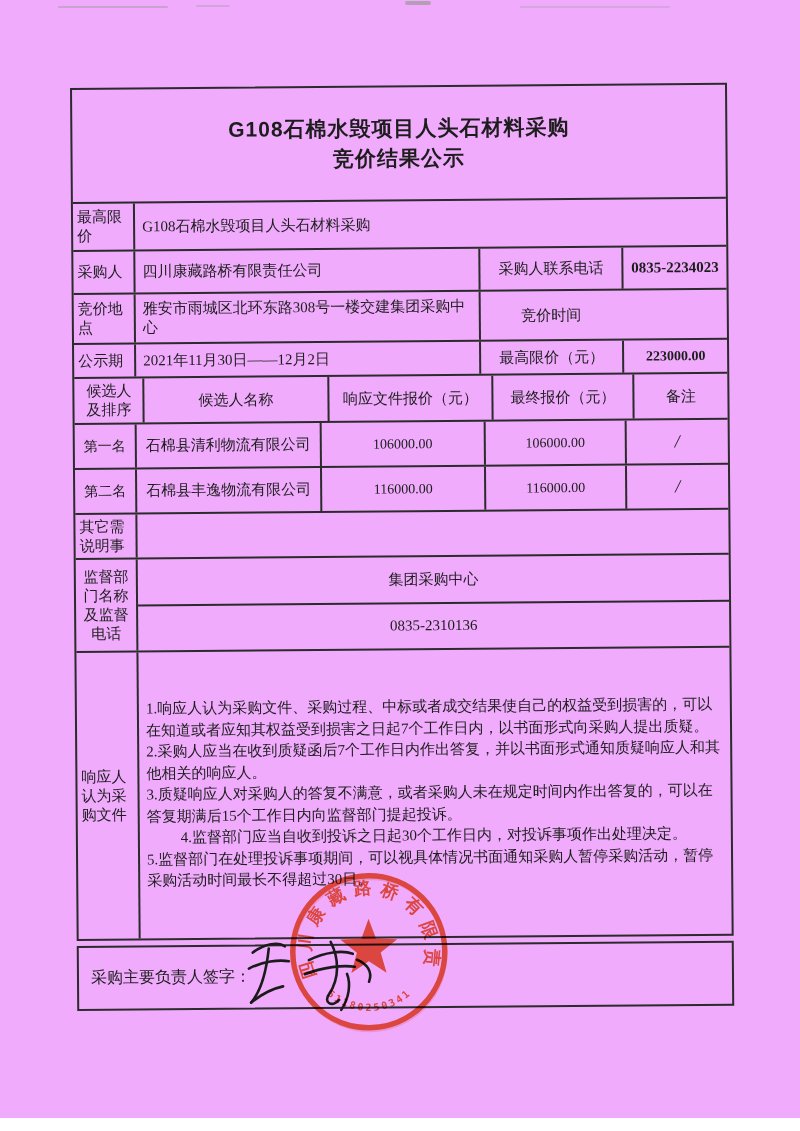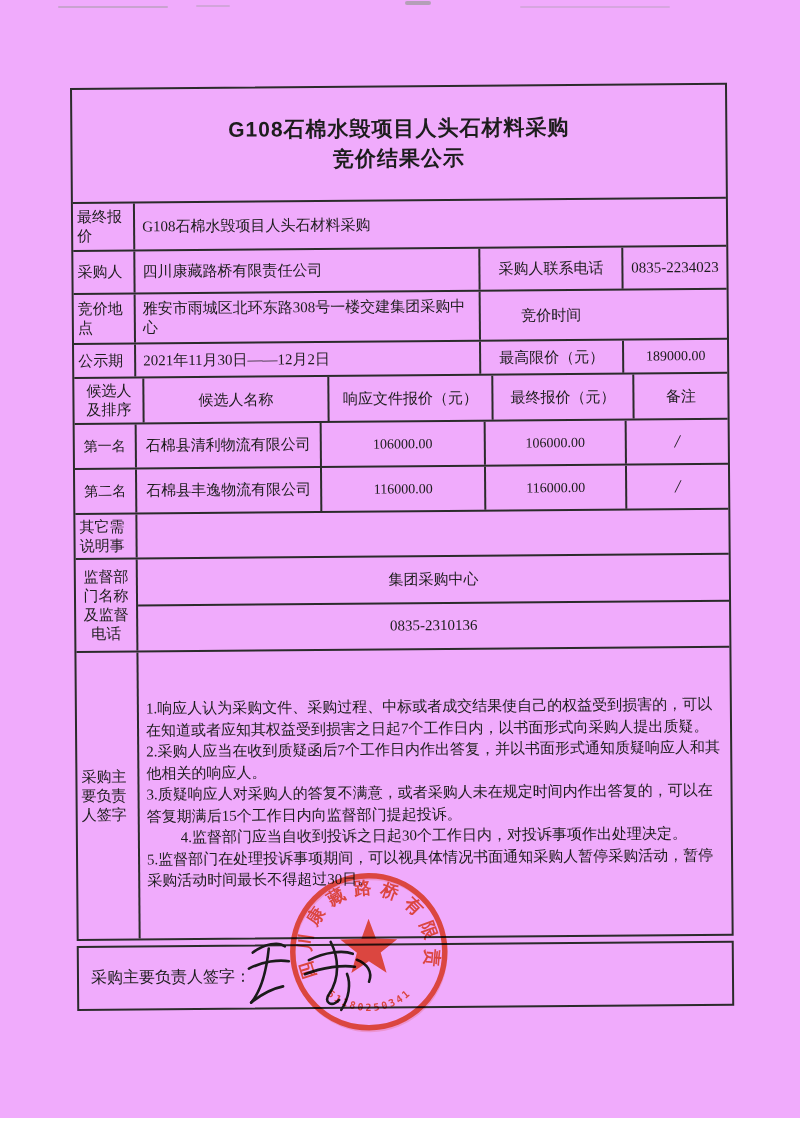--- a/index.html
+++ b/index.html
@@ -29,21 +29,21 @@
   .cell{border-left:2px solid #2b2b2b;box-sizing:border-box;display:flex;align-items:center;overflow:hidden;}
   .cell:first-child{border-left:none;}
 
   .title-row{flex-direction:column;justify-content:center;align-items:center;height:112px;
     font-family:"Liberation Sans","DejaVu Sans",sans-serif;font-weight:bold;font-size:21px;line-height:30px;letter-spacing:1px;}
 
   .c-label{width:60px;padding:2px 2px 2px 4px;font-size:15px;line-height:19px;}
   .c-label.center{justify-content:center;text-align:center;padding-left:2px;}
   .c-val{width:345px;padding-left:7px;font-size:15px;}
   .c-sublabel{width:143px;justify-content:center;text-align:center;font-size:15px;}
-  .c-subval{flex:1;justify-content:center;text-align:right;font-size:14px;}
+  .c-subval{flex:1;justify-content:center;text-align:right;font-size:14px;font-weight:bold;}
 
   .h-project{height:48px;}
   .h-purchaser{height:43px;}
   .h-location{height:50px;}
   .h-publicity{height:34px;}
   .h-candhead{height:46px;}
   .h-cand{height:45px;}
   .h-other{height:45px;}
   .h-supervision{height:93px;}
   .h-objection{height:288px;}
@@ -86,21 +86,21 @@
 
     <div class="tbl">
 
       <div class="row title-row">
         <div>G108石棉水毁项目人头石材料采购</div>
         <div>竞价结果公示</div>
       </div>
 
       <div class="row h-project">
         <div class="cell c-label">
-            <span>最终报价</span>
+            <span>最高限价</span>
           </div>
         <div class="cell" style="flex:1;padding-left:7px;font-size:15px;">G108石棉水毁项目人头石材料采购</div>
       </div>
 
       <div class="row h-purchaser">
         <div class="cell c-label">
             <span>采购人</span>
           </div>
         <div class="cell c-val">四川康藏路桥有限责任公司</div>
         <div class="cell c-sublabel">采购人联系电话</div>
@@ -114,21 +114,21 @@
         <div class="cell c-val">雅安市雨城区北环东路308号一楼交建集团采购中心</div>
         <div class="cell c-sublabel">竞价时间</div>
       </div>
 
       <div class="row h-publicity">
         <div class="cell c-label">
             <span>公示期</span>
           </div>
         <div class="cell c-val">2021年11月30日——12月2日</div>
         <div class="cell c-sublabel">最高限价（元）</div>
-        <div class="cell c-subval">189000.00</div>
+        <div class="cell c-subval">223000.00</div>
       </div>
 
       <div class="row h-candhead cand">
         <div class="cell k1 c-label" style="justify-content:flex-start;text-align:left;margin-left:8px;">
             <span>候选人及排序</span>
           </div>
         <div class="cell k2">候选人名称</div>
         <div class="cell k3">响应文件报价（元）</div>
         <div class="cell k4">最终报价（元）</div>
         <div class="cell k5">备注</div>
@@ -162,21 +162,21 @@
             <span>监督部门名称及监督电话</span>
           </div>
         <div class="sup-stack">
           <div class="sup-sub">集团采购中心</div>
           <div class="sup-sub">0835-2310136</div>
         </div>
       </div>
 
       <div class="row h-objection">
         <div class="cell c-label">
-            <span>采购主要负责人签字</span>
+            <span>响应人认为采购文件</span>
           </div>
         <div class="cell obj-body" style="display:flex;">
           <p>1.响应人认为采购文件、采购过程、中标或者成交结果使自己的权益受到损害的，可以在知道或者应知其权益受到损害之日起7个工作日内，以书面形式向采购人提出质疑。</p>
           <p>2.采购人应当在收到质疑函后7个工作日内作出答复，并以书面形式通知质疑响应人和其他相关的响应人。</p>
           <p>3.质疑响应人对采购人的答复不满意，或者采购人未在规定时间内作出答复的，可以在答复期满后15个工作日内向监督部门提起投诉。</p>
           <p>4.监督部门应当自收到投诉之日起30个工作日内，对投诉事项作出处理决定。</p>
           <p>5.监督部门在处理投诉事项期间，可以视具体情况书面通知采购人暂停采购活动，暂停采购活动时间最长不得超过30日。</p>
         </div>
       </div>
 

